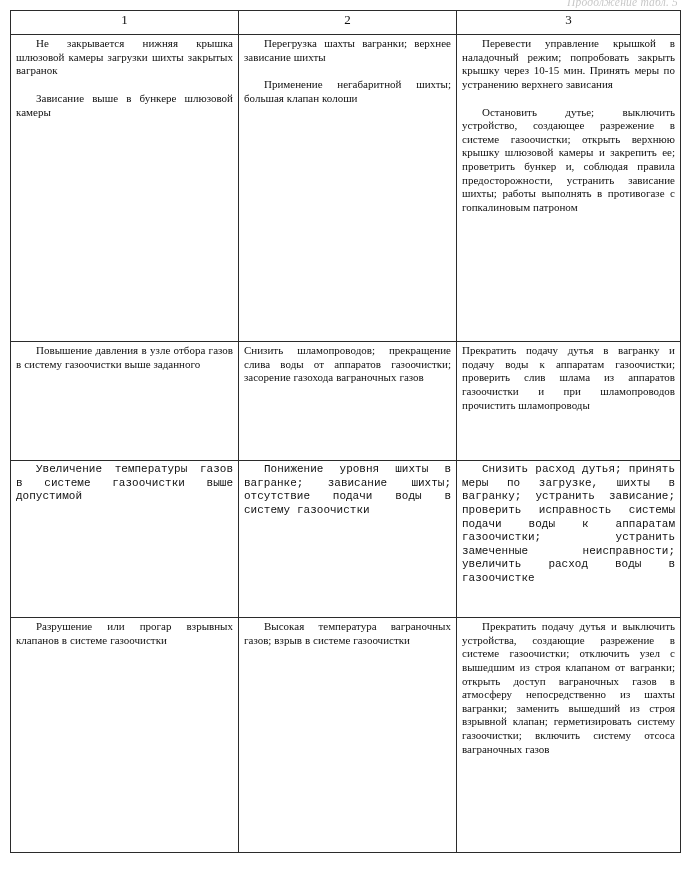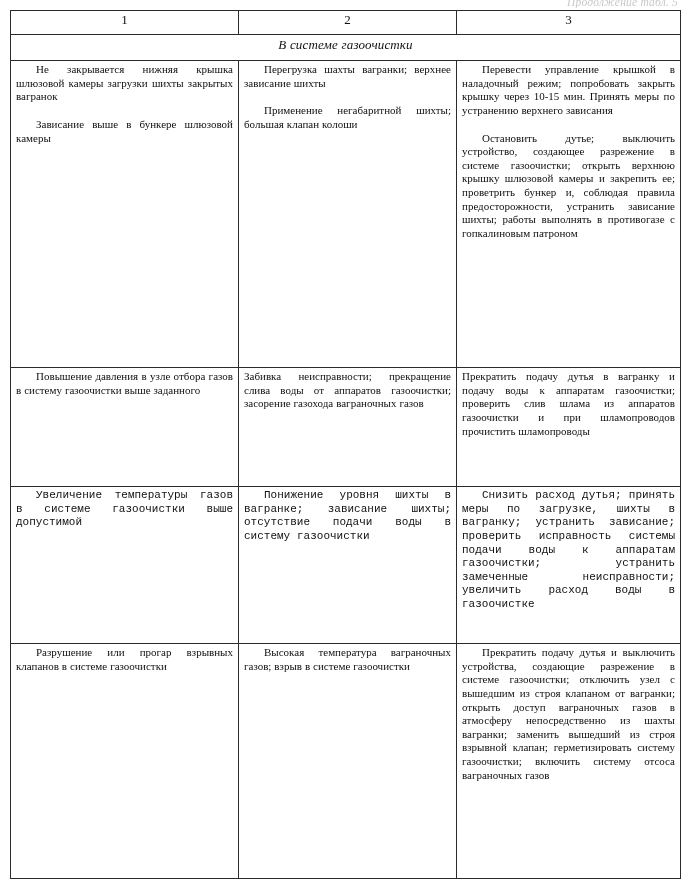--- a/index.html
+++ b/index.html
@@ -116,23 +116,20 @@
         <col class="c3">
     </colgroup>
     <tbody>
 
       <tr class="colnum">
         <td>1</td>
         <td>2</td>
         <td>3</td>
       </tr>
 
-      <tr class="section">
-        <td colspan="3">В системе газоочистки</td>
-      </tr>
 
       <tr class="r1">
         <td class="c-left">
           <span class="cell-block"><span class="indent"></span><span>Не закрывается нижняя крышка шлюзовой камеры загрузки шихты закрытых вагранок</span></span>
           <span class="cell-block"><span class="indent"></span><span>Зависание выше в бункере шлюзовой камеры</span></span>
         </td>
         <td class="c-mid">
           <span class="cell-block"><span class="indent"></span><span>Перегрузка шахты вагранки; верхнее зависание шихты</span></span>
           <span class="cell-block"><span class="indent"></span><span>Применение негабаритной шихты; большая клапан колоши</span></span>
         </td>
@@ -140,21 +137,21 @@
           <span class="cell-block"><span class="indent"></span><span>Перевести управление крышкой в наладочный режим; попробовать закрыть крышку через 10-15 мин. Принять меры по устранению верхнего зависания</span></span>
           <span class="cell-block"><span class="indent"></span><span>Остановить дутье; выключить устройство, создающее разрежение в системе газоочистки; открыть верхнюю крышку шлюзовой камеры и закрепить ее; проветрить бункер и, соблюдая правила предосторожности, устранить зависание шихты; работы выполнять в противогазе с гопкалиновым патроном</span></span>
         </td>
       </tr>
 
       <tr class="r2">
         <td class="c-left">
           <span class="cell-block"><span class="indent"></span><span>Повышение давления в узле отбора газов в систему газоочистки выше заданного</span></span>
         </td>
         <td class="c-mid">
-          <span class="cell-block"><span>Забивка неисправности; прекращение слива воды от аппаратов газоочистки; засорение газохода ваграночных газов</span></span>
+          <span class="cell-block"><span>Снизить шламопроводов; прекращение слива воды от аппаратов газоочистки; засорение газохода ваграночных газов</span></span>
         </td>
         <td class="c-right">
           <span class="cell-block"><span>Прекратить подачу дутья в вагранку и подачу воды к аппаратам газоочистки; проверить слив шлама из аппаратов газоочистки и при шламопроводов прочистить шламопроводы</span></span>
         </td>
       </tr>
 
       <tr class="r3">
         <td class="c-left">
           <span class="cell-block"><span class="indent"></span><span>Увеличение температуры газов в системе газоочистки выше допустимой</span></span>
         </td>

